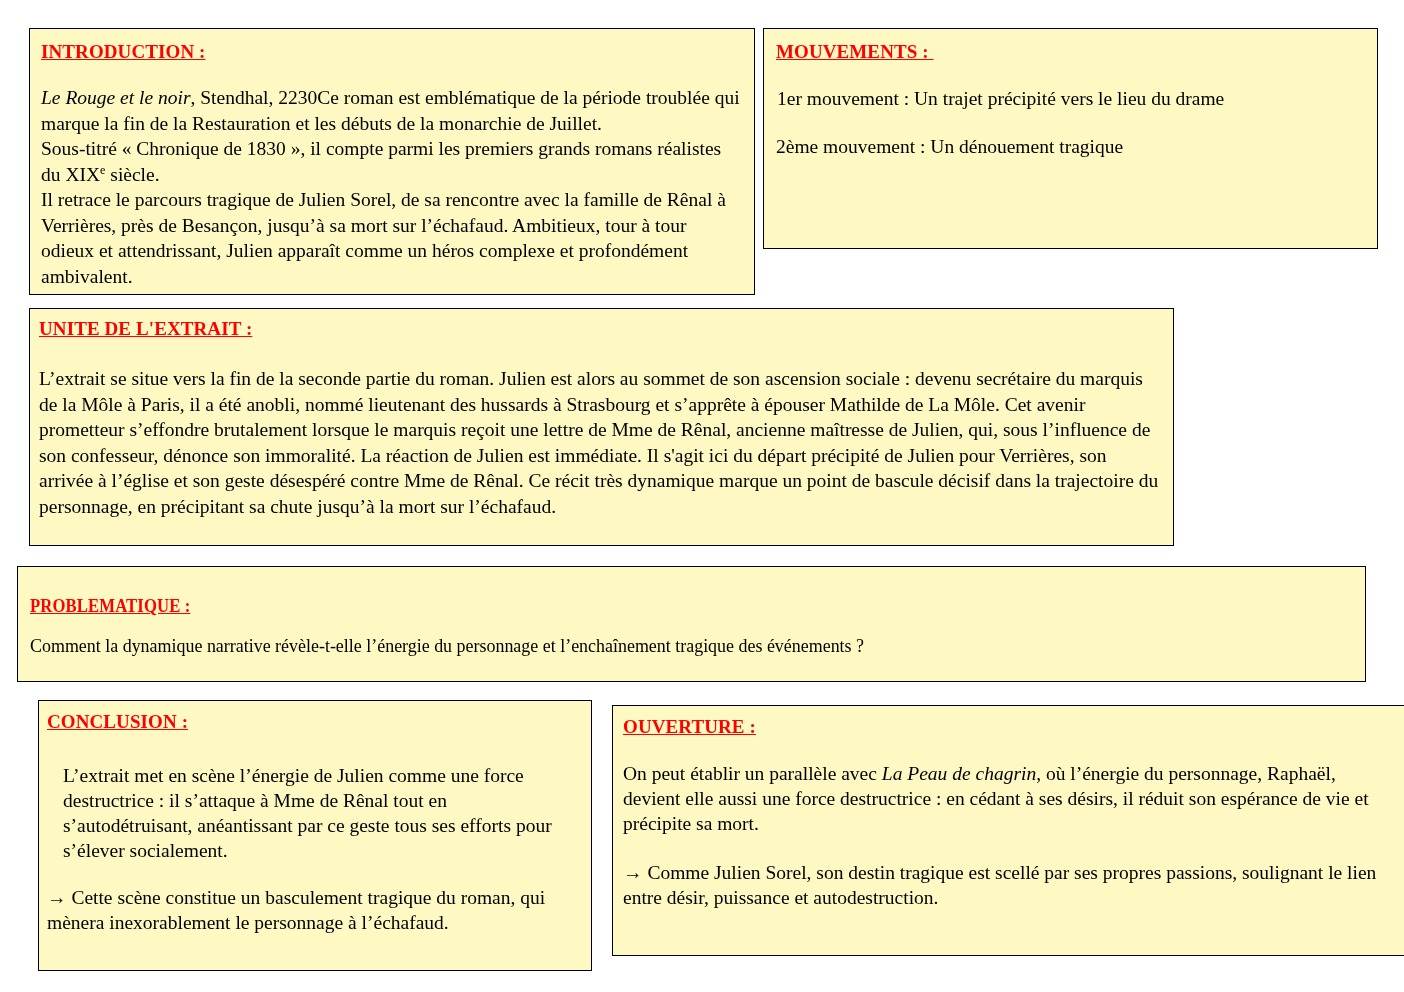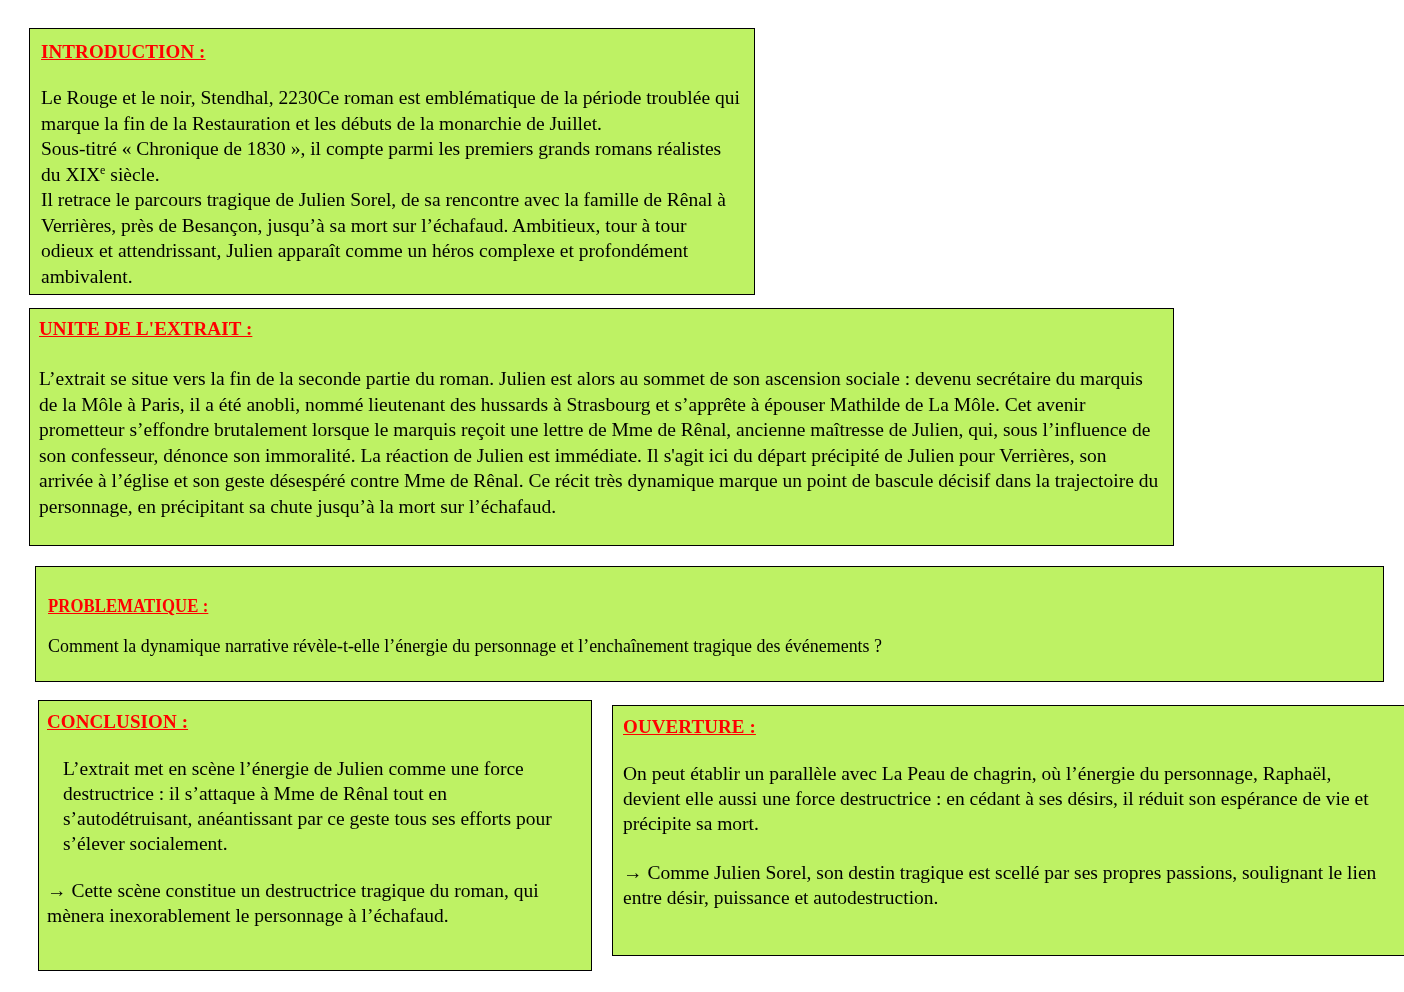--- a/index.html
+++ b/index.html
@@ -17,42 +17,42 @@
   }
   .page {
     position: relative;
     width: 1404px;
     height: 992px;
   }
   .box {
     position: absolute;
     border: 1.5px solid #000000;
     box-sizing: border-box;
-    background: #bef264;
+    background: #fef9c3;
     overflow: hidden;
   }
   .heading {
     color: #FF0000;
     font-weight: bold;
     text-decoration: underline;
     font-size: 19px;
     letter-spacing: 0.1px;
     display: inline-block;
     white-space: pre;
   }
   .body-text {
     font-size: 19.5px;
     line-height: 25.5px;
     color: #000000;
     white-space: pre-wrap;
   }
   .body-text.tight {
     line-height: 25px;
   }
-  .italic { }
+  .italic { font-style: italic; }
 
   
   #intro-box {
     left: 29px; top: 28px; width: 726px; height: 267px;
   }
   #intro-box .heading { margin: 12px 0 0 11px; }
   #intro-box .body-text { margin: 22px 10px 0 11px; }
 
   
   #mouvements-box {
@@ -64,40 +64,40 @@
 
   
   #unite-box {
     left: 29px; top: 308px; width: 1145px; height: 238px;
   }
   #unite-box .heading { margin: 9px 0 0 9px; }
   #unite-box .body-text { margin: 26px 10px 0 9px; }
 
   
   #probl-box {
-    left: 35px; top: 566px; width: 1349px; height: 116px;
+    left: 17px; top: 566px; width: 1349px; height: 116px;
   }
   #probl-box .heading {
     margin: 28px 0 0 12px;
     font-family: "Liberation Sans Narrow", "Liberation Serif", serif;
     font-stretch: condensed;
     transform: scaleX(0.88);
     transform-origin: left center;
   }
   #probl-box .body-text {
     margin: 16px 10px 0 12px;
     transform: scaleX(0.92);
     transform-origin: left center;
   }
 
   
   #conclusion-box {
     left: 38px; top: 700px; width: 554px; height: 271px;
   }
-  #conclusion-box .heading { margin: 10px 0 1px 8px; }
+  #conclusion-box .heading { margin: 10px 0 8px 8px; }
   #conclusion-box .para1 { margin: 22px 10px 0 24px; }
   #conclusion-box .para2 { margin: 22px 10px 0 8px; }
 
   
   #ouverture-box {
     left: 612px; top: 705px; width: 793px; height: 251px;
   }
   #ouverture-box .heading { margin: 10px 0 0 10px; }
   #ouverture-box .para1 { margin: 23px 12px 4px 10px; }
   #ouverture-box .para2 { margin: 24px 12px 0 10px; }
@@ -115,41 +115,48 @@
 
   <section class="box" id="intro-box">
     <div>
       <span class="heading">INTRODUCTION :</span>
     </div>
     <div class="body-text"><span class="italic">Le Rouge et le noir</span><span>, Stendhal, 2230</span><span>Ce roman est emblématique de la période troublée qui marque la fin de la Restauration et les débuts de la monarchie de Juillet.
 Sous-titré « Chronique de 1830 », il compte parmi les premiers grands romans réalistes du XIX</span><sup class="ordinal">e</sup><span> siècle.
 Il retrace le parcours tragique de Julien Sorel, de sa rencontre avec la famille de Rênal à Verrières, près de Besançon, jusqu’à sa mort sur l’échafaud. Ambitieux, tour à tour odieux et attendrissant, Julien apparaît comme un héros complexe et profondément ambivalent.</span></div>
   </section>
 
+  <section class="box" id="mouvements-box">
+    <div>
+      <span class="heading">MOUVEMENTS : </span>
+    </div>
+    <div class="body-text line1">1er mouvement : Un trajet précipité vers le lieu du drame</div>
+    <div class="body-text line2">2ème mouvement : Un dénouement tragique</div>
+  </section>
 
   <section class="box" id="unite-box">
     <div>
       <span class="heading">UNITE DE L'EXTRAIT :</span>
     </div>
     <div class="body-text">L’extrait se situe vers la fin de la seconde partie du roman. Julien est alors au sommet de son ascension sociale : devenu secrétaire du marquis de la Môle à Paris, il a été anobli, nommé lieutenant des hussards à Strasbourg et s’apprête à épouser Mathilde de La Môle. Cet avenir prometteur s’effondre brutalement lorsque le marquis reçoit une lettre de Mme de Rênal, ancienne maîtresse de Julien, qui, sous l’influence de son confesseur, dénonce son immoralité. La réaction de Julien est immédiate. Il s'agit ici du départ précipité de Julien pour Verrières, son arrivée à l’église et son geste désespéré contre Mme de Rênal. Ce récit très dynamique marque un point de bascule décisif dans la trajectoire du personnage, en précipitant sa chute jusqu’à la mort sur l’échafaud.</div>
   </section>
 
   <section class="box" id="probl-box">
     <div>
       <span class="heading">PROBLEMATIQUE :</span>
     </div>
     <div class="body-text">Comment la dynamique narrative révèle-t-elle l’énergie du personnage et l’enchaînement tragique des événements ?</div>
   </section>
 
   <section class="box" id="conclusion-box">
     <div>
       <span class="heading">CONCLUSION :</span>
     </div>
     <div class="body-text tight para1">L’extrait met en scène l’énergie de Julien comme une force destructrice : il s’attaque à Mme de Rênal tout en s’autodétruisant, anéantissant par ce geste tous ses efforts pour s’élever socialement.</div>
-    <div class="body-text tight para2">→ Cette scène constitue un destructrice tragique du roman, qui mènera inexorablement le personnage à l’échafaud.</div>
+    <div class="body-text tight para2">→ Cette scène constitue un basculement tragique du roman, qui mènera inexorablement le personnage à l’échafaud.</div>
   </section>
 
   <section class="box" id="ouverture-box">
     <div>
       <span class="heading">OUVERTURE :</span>
     </div>
     <div class="body-text tight para1"><span>On peut établir un parallèle avec </span><span class="italic">La Peau de chagrin</span><span>, où l’énergie du personnage, Raphaël, devient elle aussi une force destructrice : en cédant à ses désirs, il réduit son espérance de vie et précipite sa mort.</span></div>
     <div class="body-text tight para2">→ Comme Julien Sorel, son destin tragique est scellé par ses propres passions, soulignant le lien entre désir, puissance et autodestruction.</div>
   </section>
 

